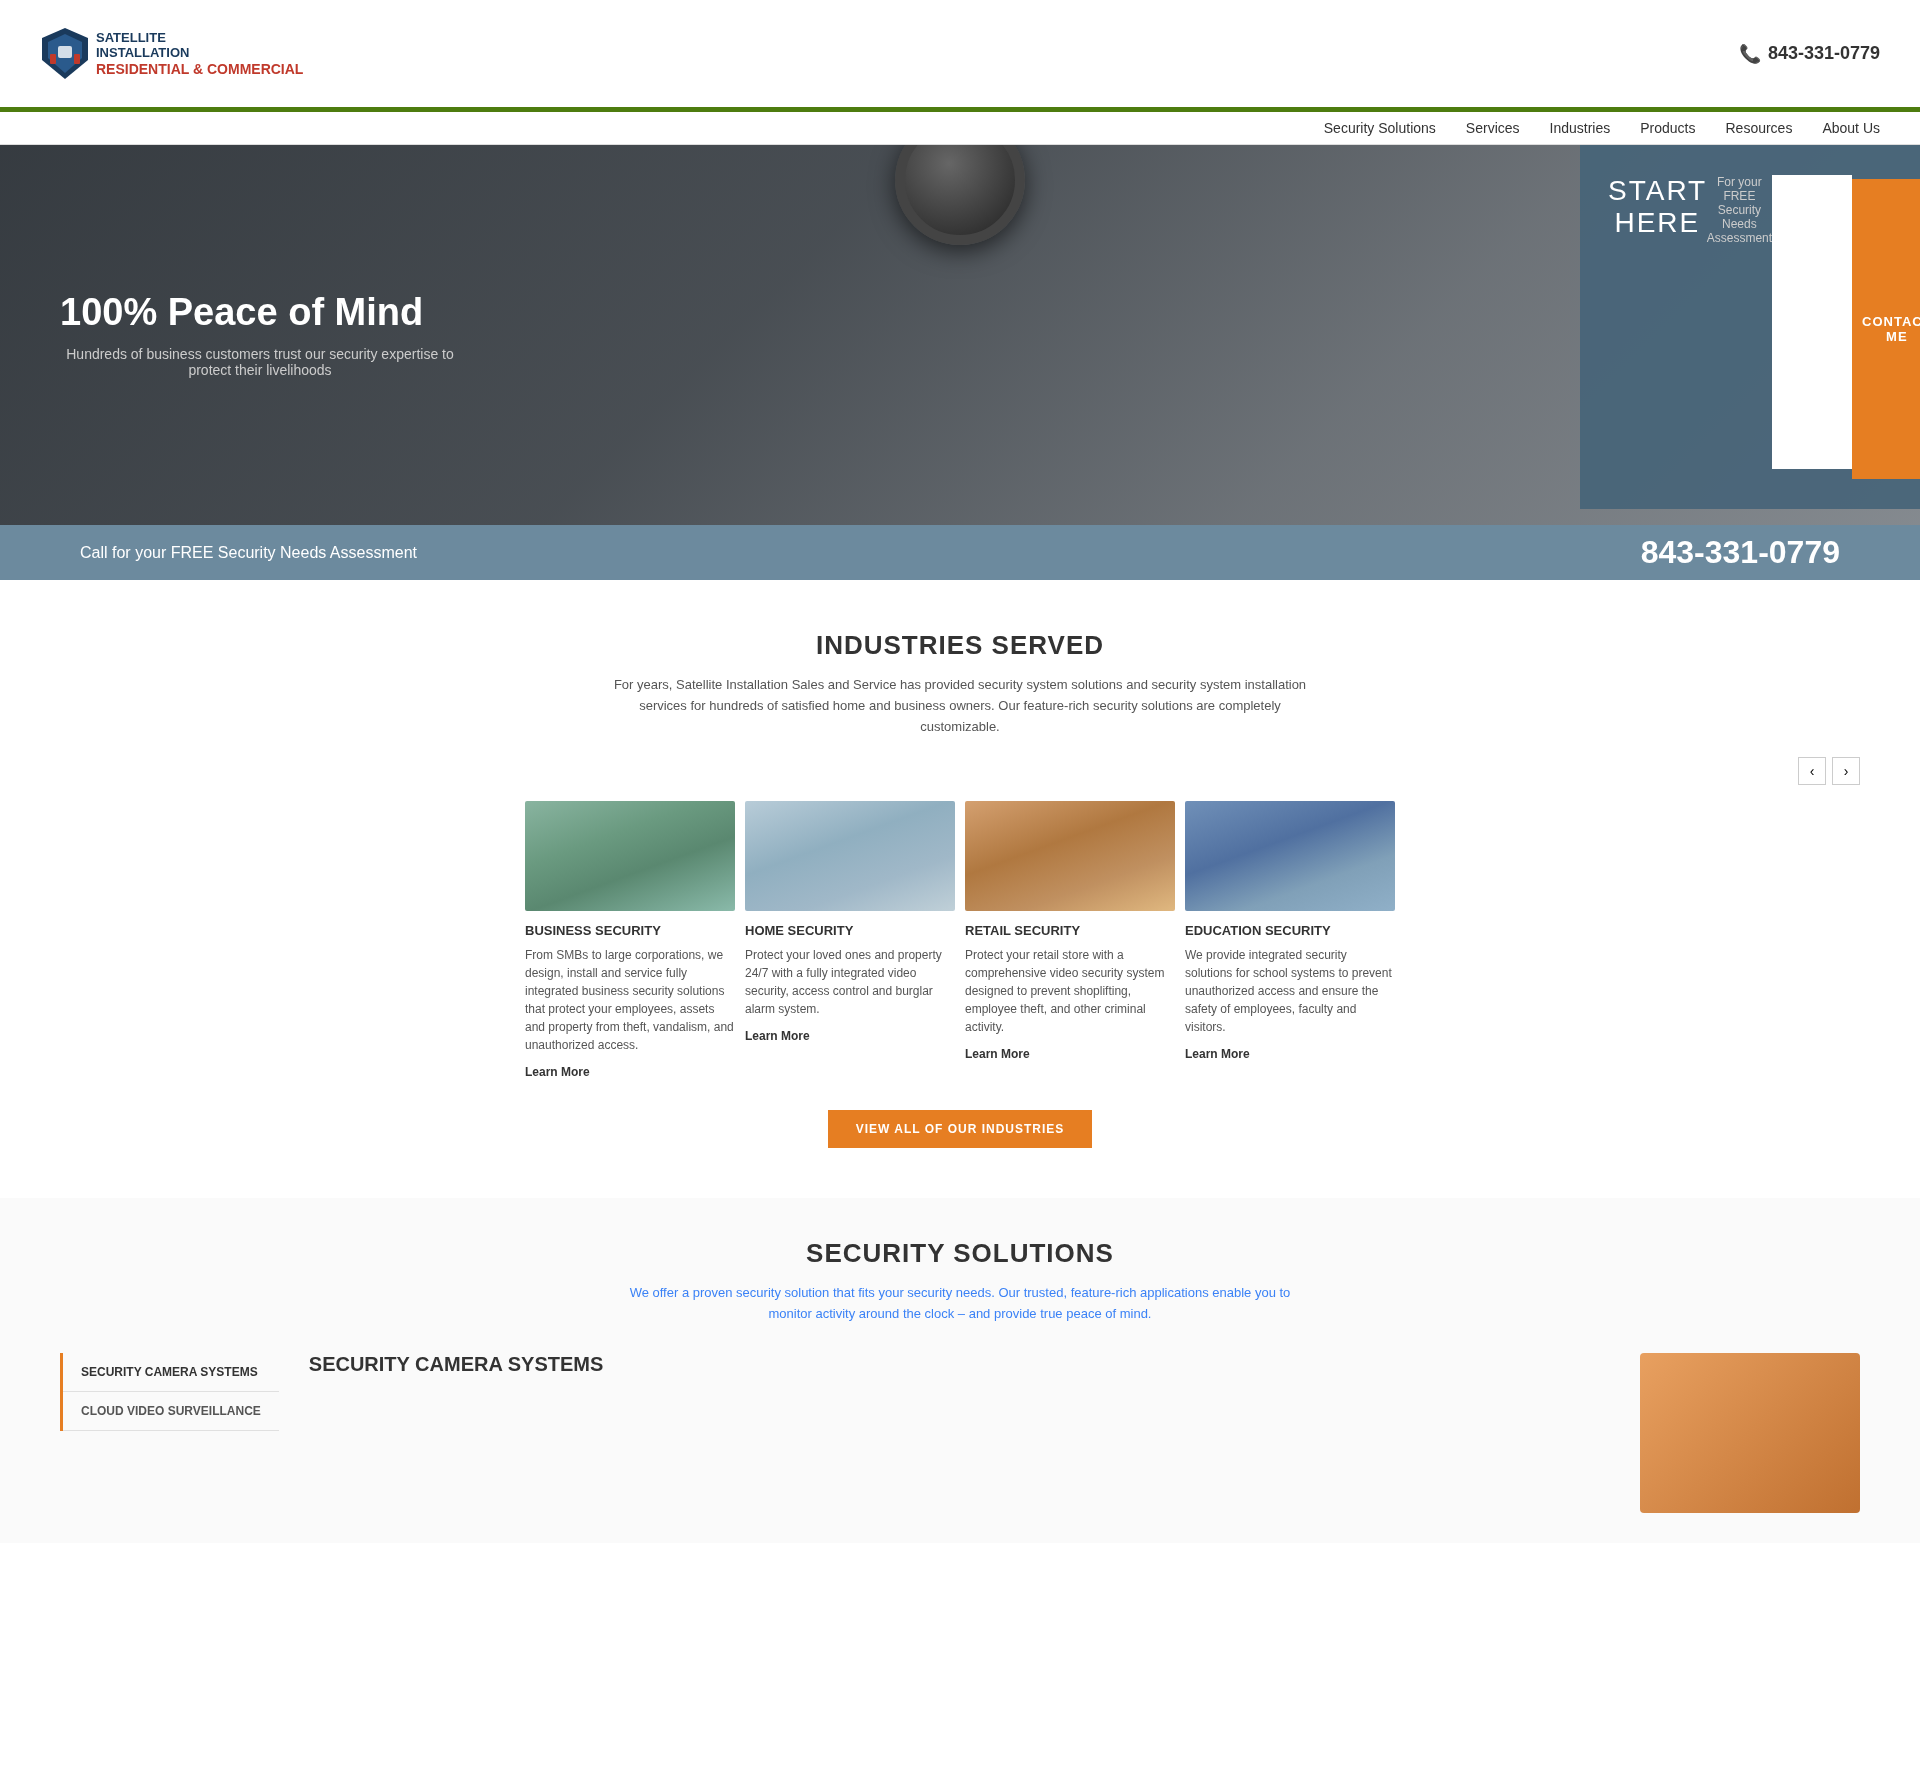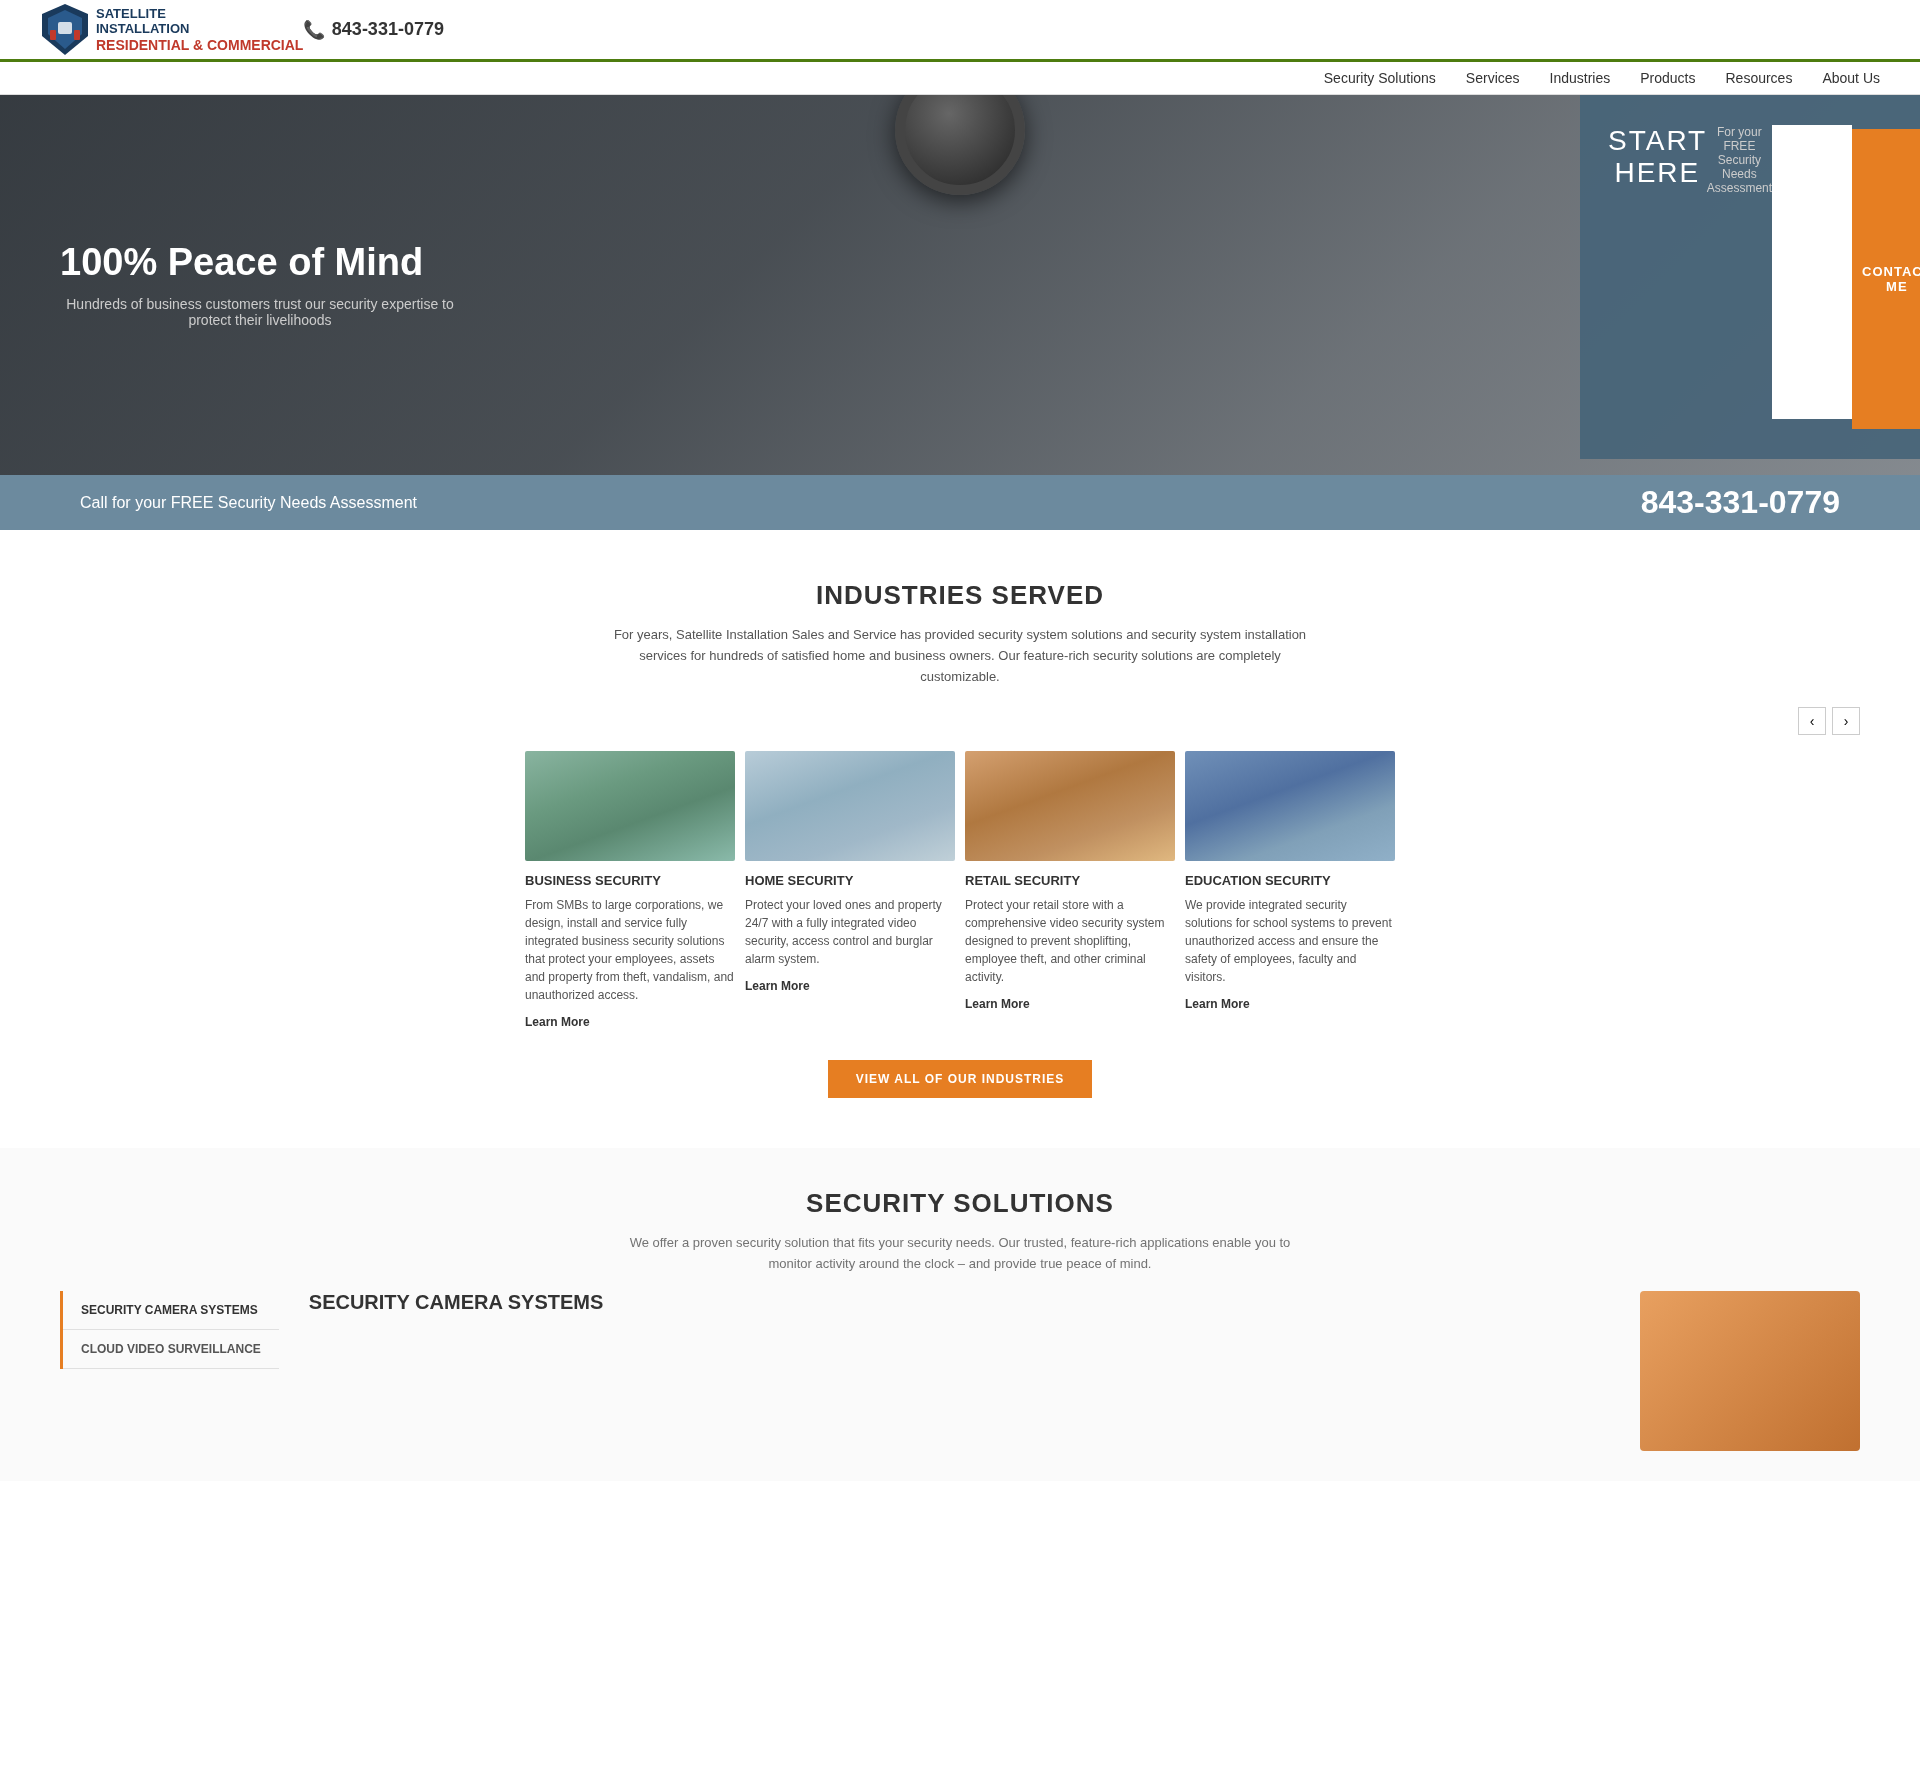--- a/index.html
+++ b/index.html
@@ -2,24 +2,24 @@
 <html><head>
   <meta charset="utf-8">
   <style>
     * { box-sizing: border-box; margin: 0; padding: 0; }
     body { font-family: Arial, sans-serif; color: #333; background: #fff; }
 
     
     .header {
       display: flex;
       align-items: center;
-      justify-content: flex-start;
-      padding: 2px 40px;
-      background: #fff;
-      border-bottom: 3px solid #4d7c0f;
+      justify-content: space-between;
+      padding: 26px 40px;
+      background: #fff;
+      border-bottom: 5px solid #4d7c0f;
     }
     .logo-area { display: flex; align-items: center; gap: 8px; }
     .logo-text { font-size: 13px; font-weight: bold; color: #1a3a5c; line-height: 1.2; }
     .logo-text span { color: #c0392b; font-size: 14px; display: block; }
     .phone-header { font-size: 18px; color: #333; font-weight: bold; display: flex; align-items: center; gap: 6px; }
     .phone-header .phone-icon { color: #e67e22; }
 
     
     .nav {
       display: flex;
@@ -146,21 +146,21 @@
       padding: 12px 28px;
       font-size: 12px;
       font-weight: bold;
       letter-spacing: 1px;
       cursor: pointer;
     }
 
     
     .solutions-section { padding: 40px 60px 30px; text-align: center; background: #fafafa; }
     .solutions-section h2 { font-size: 26px; font-weight: 900; letter-spacing: 1px; margin-bottom: 14px; }
-    .solutions-desc { font-size: 13px; color: #737373; max-width: 700px; margin: 0 auto 16px; line-height: 1.6; }
+    .solutions-desc { font-size: 13px; color: #3b82f6; max-width: 700px; margin: 0 auto 28px; line-height: 1.6; }
 
     .solutions-layout { display: flex; gap: 0; align-items: flex-start; text-align: left; }
     .solutions-tabs { min-width: 200px; border-left: 3px solid #e67e22; }
     .solutions-tab {
       padding: 12px 18px;
       font-size: 12px;
       font-weight: bold;
       color: #555;
       cursor: pointer;
       border-bottom: 1px solid #e0e0e0;

